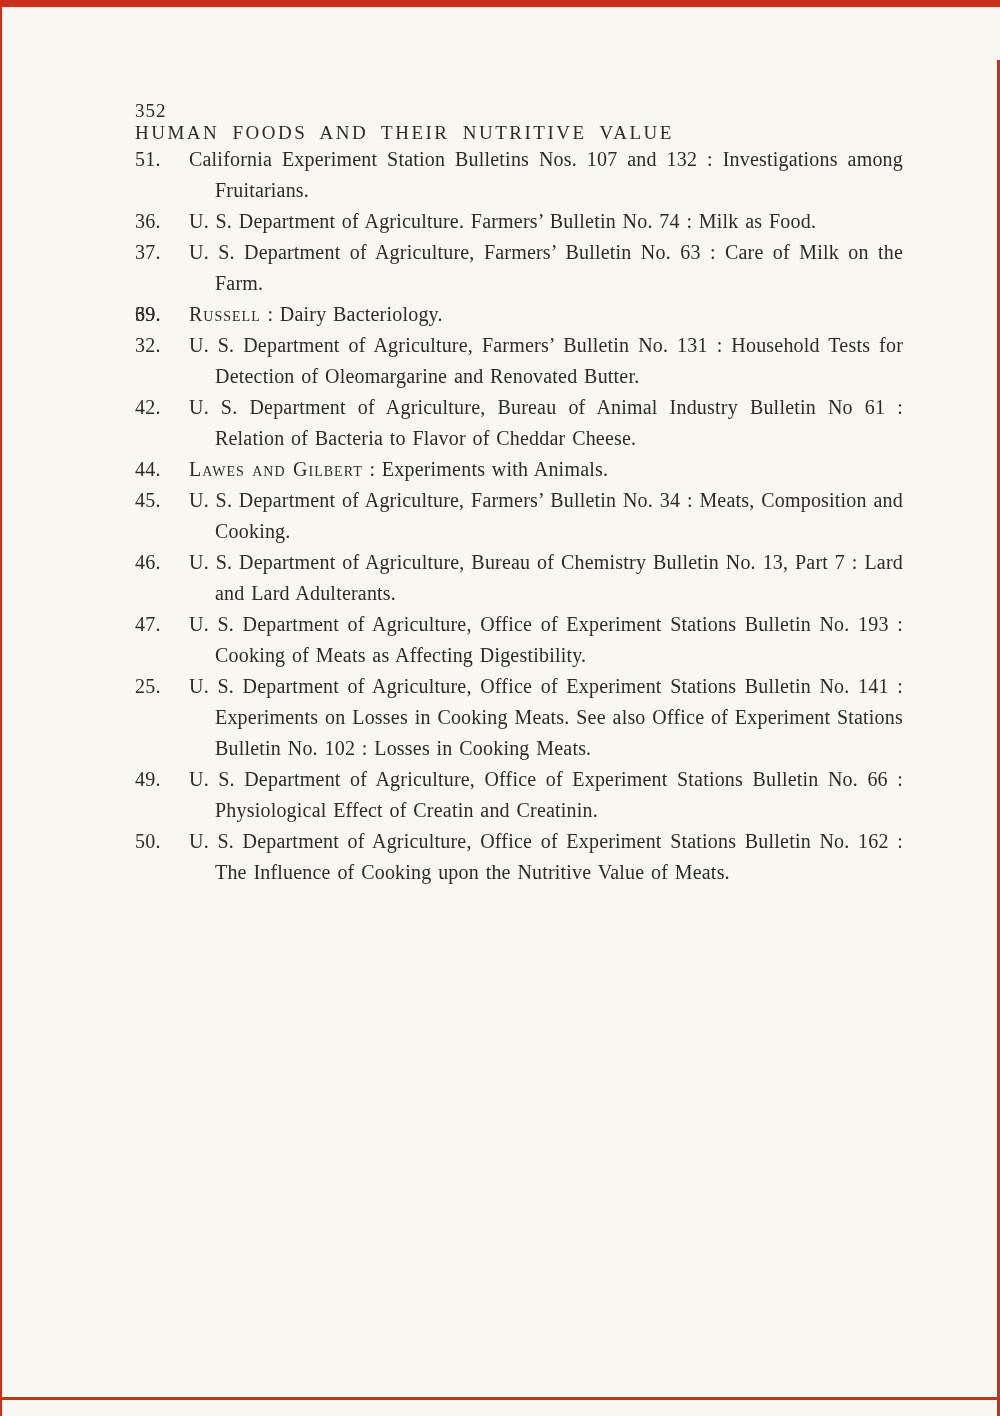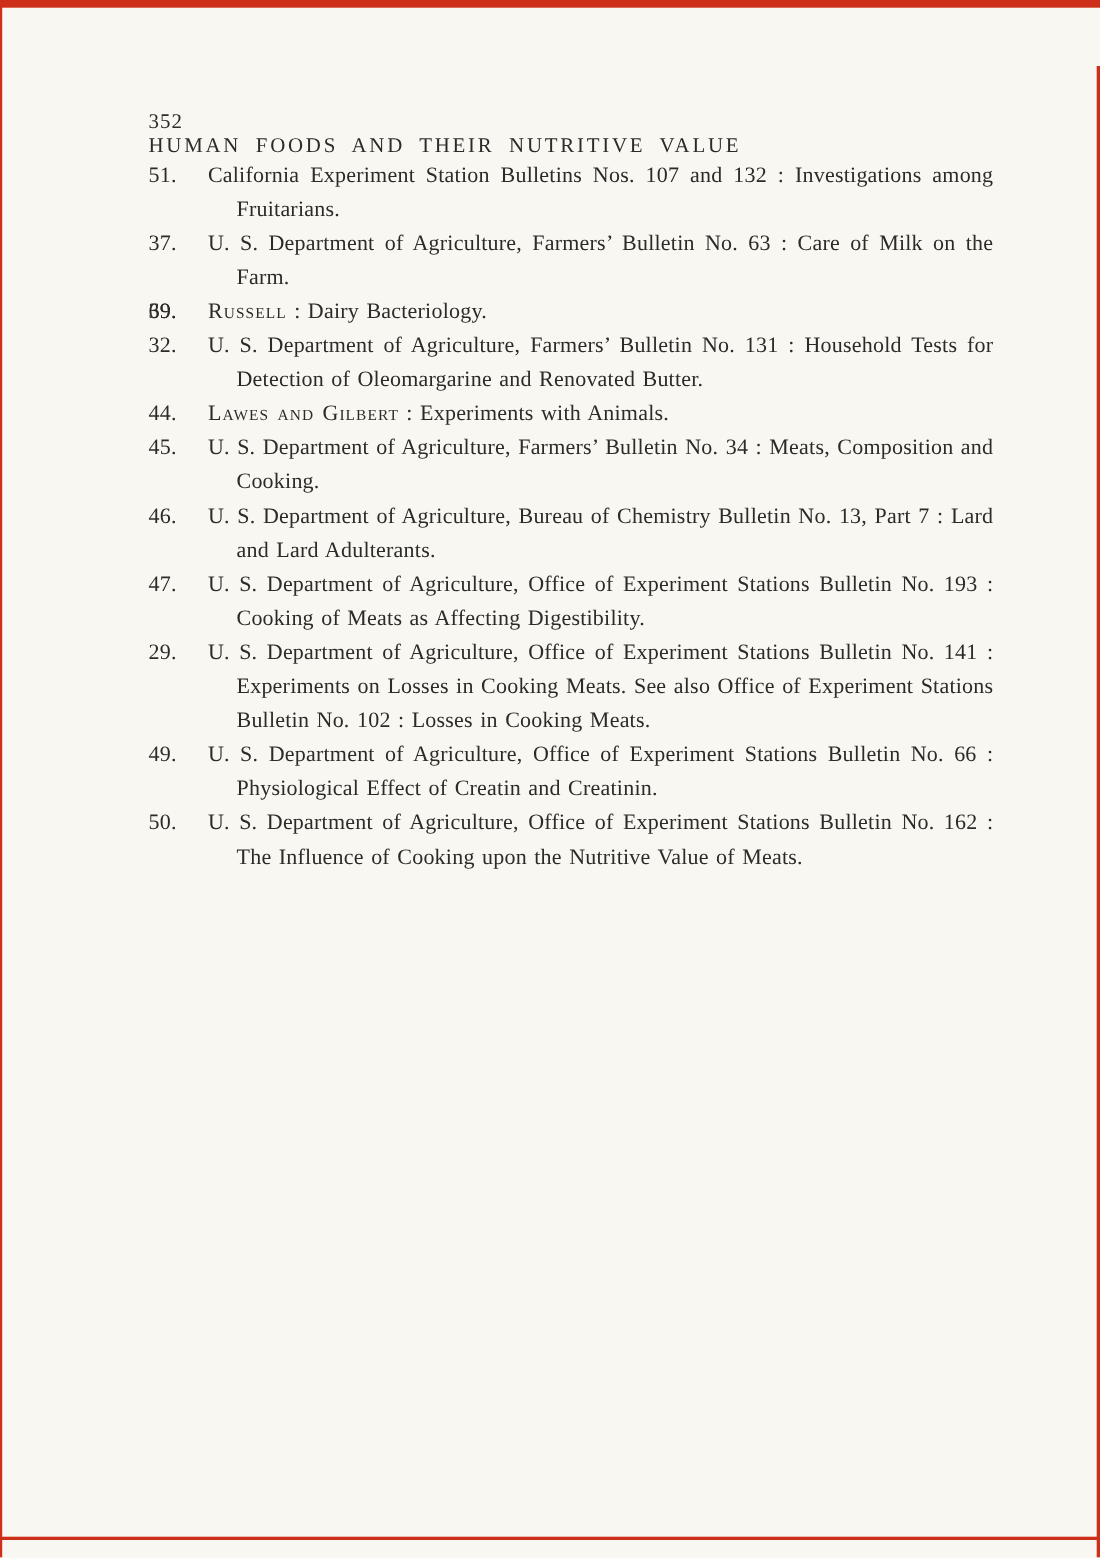--- a/index.html
+++ b/index.html
@@ -90,58 +90,64 @@
       <span class="page-number">352</span>
       <span class="head-title">HUMAN FOODS AND THEIR NUTRITIVE VALUE</span>
     </div>
 
     <ol class="bib-list">
 
       <li class="bib-item">
         <span class="num">51.</span><span class="lead"></span><span>California Experiment Station Bulletins Nos. 107 and 132 : Investigations among Fruitarians.</span>
       </li>
 
+      <li class="bib-item">
+        <span class="num">36.</span><span class="lead"></span><span>U. S. Department of Agriculture. Farmers’ Bulletin No. 74 : Milk as Food.</span>
+      </li>
 
       <li class="bib-item">
         <span class="num">37.</span><span class="lead"></span><span>U. S. Department of Agriculture, Farmers’ Bulletin No. 63 : Care of Milk on the Farm.</span>
       </li>
 
       <li class="bib-item">
         <span class="num">69.</span><span class="lead"></span>
       </li>
 
       <li class="bib-item">
         <span class="num">39.</span><span class="lead">Russell</span><span> : Dairy Bacteriology.</span>
       </li>
 
 
       <li class="bib-item">
         <span class="num">32.</span><span class="lead"></span><span>U. S. Department of Agriculture, Farmers’ Bulletin No. 131 : Household Tests for Detection of Oleomargarine and Renovated Butter.</span>
       </li>
 
+      <li class="bib-item">
+        <span class="num">42.</span><span class="lead"></span><span>U. S. Department of Agriculture, Bureau of Animal Industry Bulletin No 61 : Relation of Bacteria to Flavor of Cheddar Cheese.</span>
+      </li>
 
 
       <li class="bib-item">
         <span class="num">44.</span><span class="lead">Lawes and Gilbert</span><span> :  Experiments with Animals.</span>
       </li>
 
       <li class="bib-item">
         <span class="num">45.</span><span class="lead"></span><span>U. S. Department of Agriculture, Farmers’ Bulletin No. 34 : Meats, Composition and Cooking.</span>
       </li>
 
       <li class="bib-item">
         <span class="num">46.</span><span class="lead"></span><span>U. S. Department of Agriculture, Bureau of Chemistry Bulletin No. 13, Part 7 : Lard and Lard Adulterants.</span>
       </li>
 
       <li class="bib-item">
         <span class="num">47.</span><span class="lead"></span><span>U. S. Department of Agriculture, Office of Experiment Stations Bulletin No. 193 : Cooking of Meats as Affecting Digestibility.</span>
       </li>
 
       <li class="bib-item">
-        <span class="num">29.</span><span class="lead"></span><span>U. S. Department of Agriculture, Office of Experiment Stations Bulletin No. 141 : Experiments on Losses in Cooking Meats. See also Office of Experiment Stations Bulletin No. 102 : Losses in Cooking Meats.</span>
+        <span class="num">25.</span><span class="lead"></span><span>U. S. Department of Agriculture, Office of Experiment Stations Bulletin No. 141 : Experiments on Losses in Cooking Meats. See also Office of Experiment Stations Bulletin No. 102 : Losses in Cooking Meats.</span>
       </li>
 
       <li class="bib-item">
         <span class="num">49.</span><span class="lead"></span><span>U. S. Department of Agriculture, Office of Experiment Stations Bulletin No. 66 : Physiological Effect of Creatin and Creatinin.</span>
       </li>
 
       <li class="bib-item">
         <span class="num">50.</span><span class="lead"></span><span>U. S. Department of Agriculture, Office of Experiment Stations Bulletin No. 162 : The Influence of Cooking upon the Nutritive Value of Meats.</span>
       </li>
 

